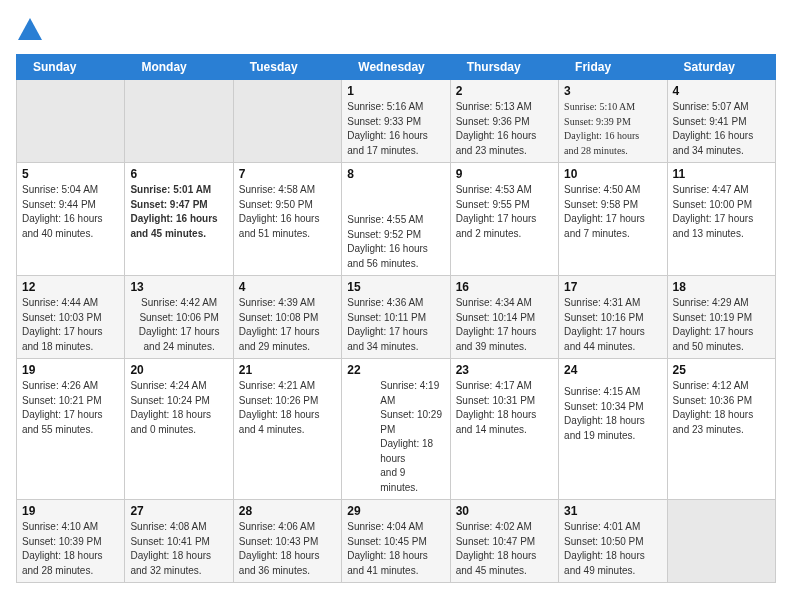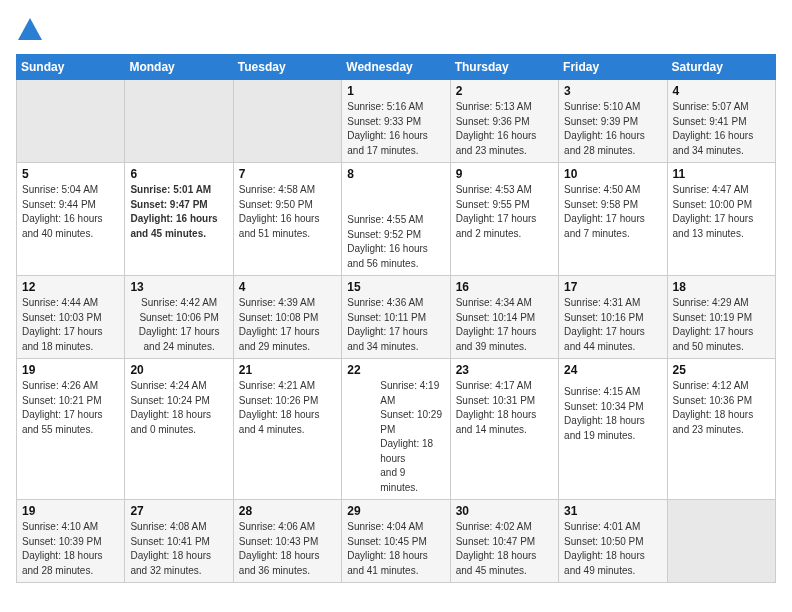--- a/index.html
+++ b/index.html
@@ -53,21 +53,21 @@
       color: #333;
     }
     table {
       width: 100%;
       border-collapse: collapse;
       font-size: 11px;
     }
     thead th {
       background: #2a7fd4;
       color: #fff;
-      padding: 5px 4px;
+      padding: 5px 16px;
       text-align: left;
       font-size: 12px;
       font-weight: bold;
       border: 1px solid #2a7fd4;
       margin-top: 40px;
     }
     tbody tr {
       background: #fff;
     }
     tbody tr:nth-child(odd) {
@@ -140,21 +140,21 @@
         </td>
         <td>
           <div class="day-number">2</div>
           <div class="day-info" style="white-space: pre-line;">Sunrise: 5:13 AM
 Sunset: 9:36 PM
 Daylight: 16 hours
 and 23 minutes.</div>
         </td>
         <td>
           <div class="day-number">3</div>
-          <div class="day-info" style="white-space: pre-line;">Sunrise: 5:10 AM
+          <div class="day-info" style="white-space: pre-line; font-family: Liberation Serif, serif;">Sunrise: 5:10 AM
 Sunset: 9:39 PM
 Daylight: 16 hours
 and 28 minutes.</div>
         </td>
         <td>
           <div class="day-number">4</div>
           <div class="day-info" style="white-space: pre-line;">Sunrise: 5:07 AM
 Sunset: 9:41 PM
 Daylight: 16 hours
 and 34 minutes.</div>

